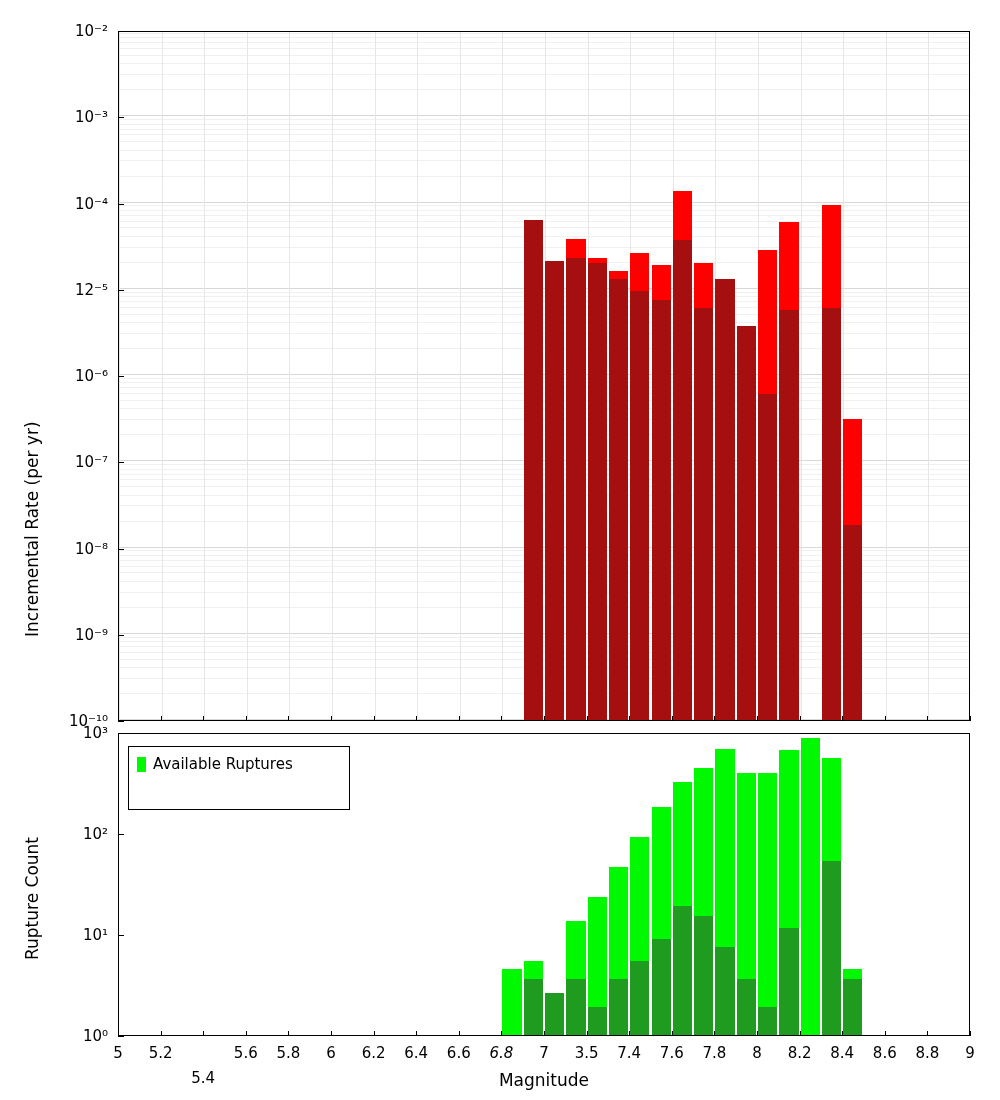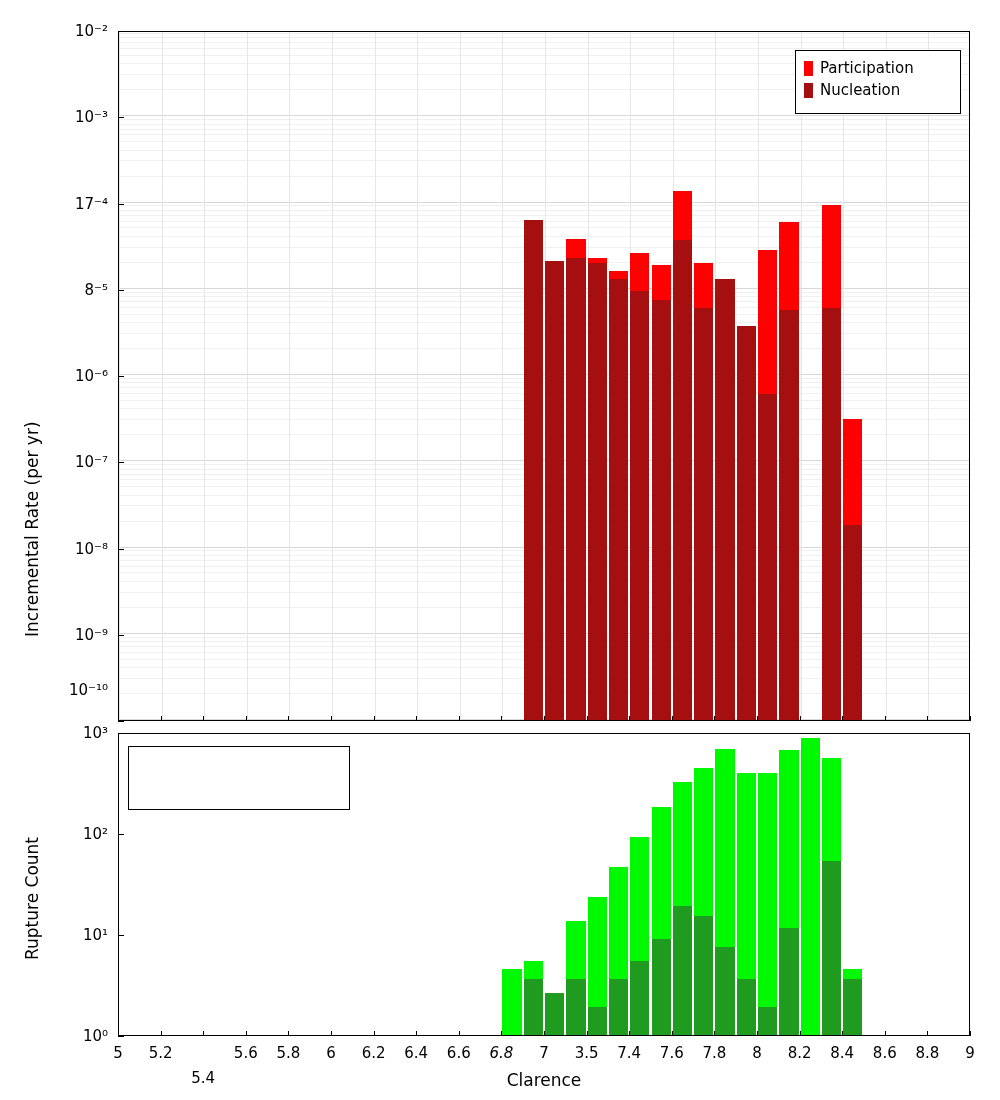--- a/index.html
+++ b/index.html
@@ -246,33 +246,33 @@
         <div class="bar participation" style="left: 660.3px; width: 19.3px; bottom: 0px; height: 498.366px;"></div>
         <div class="bar nucleation" style="left: 660.3px; width: 19.3px; bottom: 0px; height: 410.194px;"></div>
         <div class="bar participation" style="left: 702.9px; width: 19.3px; bottom: 0px; height: 514.782px;"></div>
         <div class="bar nucleation" style="left: 702.9px; width: 19.3px; bottom: 0px; height: 412.116px;"></div>
         <div class="bar participation" style="left: 724.2px; width: 19.3px; bottom: 0px; height: 301.13px;"></div>
         <div class="bar nucleation" style="left: 724.2px; width: 19.3px; bottom: 0px; height: 194.517px;"></div>
       </div>
   </div>
 
   <div id="top-yticks">
-      <div class="ytick" style="top: 690px; left: 0px; width: 108px;">10⁻¹⁰</div>
+      <div class="ytick" style="top: 721px; left: 0px; width: 108px;">10⁻¹⁰</div>
       <div class="ytick-mark" style="left: 118px; top: 721px;"></div>
       <div class="ytick" style="top: 634.75px; left: 0px; width: 108px;">10⁻⁹</div>
       <div class="ytick-mark" style="left: 118px; top: 635px;"></div>
       <div class="ytick" style="top: 548.5px; left: 0px; width: 108px;">10⁻⁸</div>
       <div class="ytick-mark" style="left: 118px; top: 549px;"></div>
       <div class="ytick" style="top: 462.25px; left: 0px; width: 108px;">10⁻⁷</div>
       <div class="ytick-mark" style="left: 118px; top: 462px;"></div>
       <div class="ytick" style="top: 376px; left: 0px; width: 108px;">10⁻⁶</div>
       <div class="ytick-mark" style="left: 118px; top: 376px;"></div>
-      <div class="ytick" style="top: 289.75px; left: 0px; width: 108px;">8⁻⁵</div>
+      <div class="ytick" style="top: 289.75px; left: 0px; width: 108px;">12⁻⁵</div>
       <div class="ytick-mark" style="left: 118px; top: 290px;"></div>
-      <div class="ytick" style="top: 203.5px; left: 0px; width: 108px;">17⁻⁴</div>
+      <div class="ytick" style="top: 203.5px; left: 0px; width: 108px;">10⁻⁴</div>
       <div class="ytick-mark" style="left: 118px; top: 204px;"></div>
       <div class="ytick" style="top: 117.25px; left: 0px; width: 108px;">10⁻³</div>
       <div class="ytick-mark" style="left: 118px; top: 117px;"></div>
       <div class="ytick" style="top: 31px; left: 0px; width: 108px;">10⁻²</div>
       <div class="ytick-mark" style="left: 118px; top: 31px;"></div>
     </div>
   <div id="top-xticks-marks">
       <div class="xtick-mark" style="left: 118px; top: 716px;"></div>
       <div class="xtick-mark" style="left: 161px; top: 716px;"></div>
       <div class="xtick-mark" style="left: 203px; top: 716px;"></div>
@@ -291,30 +291,20 @@
       <div class="xtick-mark" style="left: 757px; top: 716px;"></div>
       <div class="xtick-mark" style="left: 800px; top: 716px;"></div>
       <div class="xtick-mark" style="left: 842px; top: 716px;"></div>
       <div class="xtick-mark" style="left: 885px; top: 716px;"></div>
       <div class="xtick-mark" style="left: 927px; top: 716px;"></div>
       <div class="xtick-mark" style="left: 970px; top: 716px;"></div>
     </div>
 
   <div class="axis-label ylabel" style="left:22px; top:637px;">Incremental Rate (per yr)</div>
 
-  <div class="legend" id="top-legend" style="left:795px; top:50px; width:166px; height:64px;">
-    <div class="legend-row">
-      <span class="legend-swatch" style="background:#ff0000;"></span>
-      <span class="legend-text">Participation</span>
-    </div>
-    <div class="legend-row">
-      <span class="legend-swatch" style="background:#a50f0f;"></span>
-      <span class="legend-text">Nucleation</span>
-    </div>
-  </div>
 
   <div class="plot-frame" id="bottom-plot" style="left:118px; top:733px; width:852px; height:303px;">
     <div id="bottom-bars">
         <div class="bar available" style="left: 383.4px; width: 19.3px; bottom: 0px; height: 65.9745px;"></div>
         <div class="bar available" style="left: 404.7px; width: 19.3px; bottom: 0px; height: 73.9718px;"></div>
         <div class="bar utilized" style="left: 404.7px; width: 19.3px; bottom: 0px; height: 56.1866px;"></div>
         <div class="bar available" style="left: 426px; width: 19.3px; bottom: 0px; height: 41.9123px;"></div>
         <div class="bar utilized" style="left: 426px; width: 19.3px; bottom: 0px; height: 41.9123px;"></div>
         <div class="bar available" style="left: 447.3px; width: 19.3px; bottom: 0px; height: 114.164px;"></div>
         <div class="bar utilized" style="left: 447.3px; width: 19.3px; bottom: 0px; height: 56.1866px;"></div>
@@ -396,18 +386,22 @@
       <div class="xtick" style="left: 884.8px; top: 1044px;">8.6</div>
       <div class="xtick-mark" style="left: 885px; top: 1031px;"></div>
       <div class="xtick" style="left: 927.4px; top: 1044px;">8.8</div>
       <div class="xtick-mark" style="left: 927px; top: 1031px;"></div>
       <div class="xtick" style="left: 970px; top: 1044px;">9</div>
       <div class="xtick-mark" style="left: 970px; top: 1031px;"></div>
     </div>
 
   <div class="axis-label ylabel" style="left:22px; top:960px;">Rupture Count</div>
 
-  <div class="axis-label" style="left:118px; top:1070px; width:852px;">Clarence</div>
+  <div class="axis-label" style="left:118px; top:1070px; width:852px;">Magnitude</div>
 
   <div class="legend" id="bottom-legend" style="left:128px; top:746px; width:222px; height:64px;">
+    <div class="legend-row">
+      <span class="legend-swatch" style="background:#00f900;"></span>
+      <span class="legend-text">Available Ruptures</span>
+    </div>
   </div>
 
 </div>
 
 </body></html>

